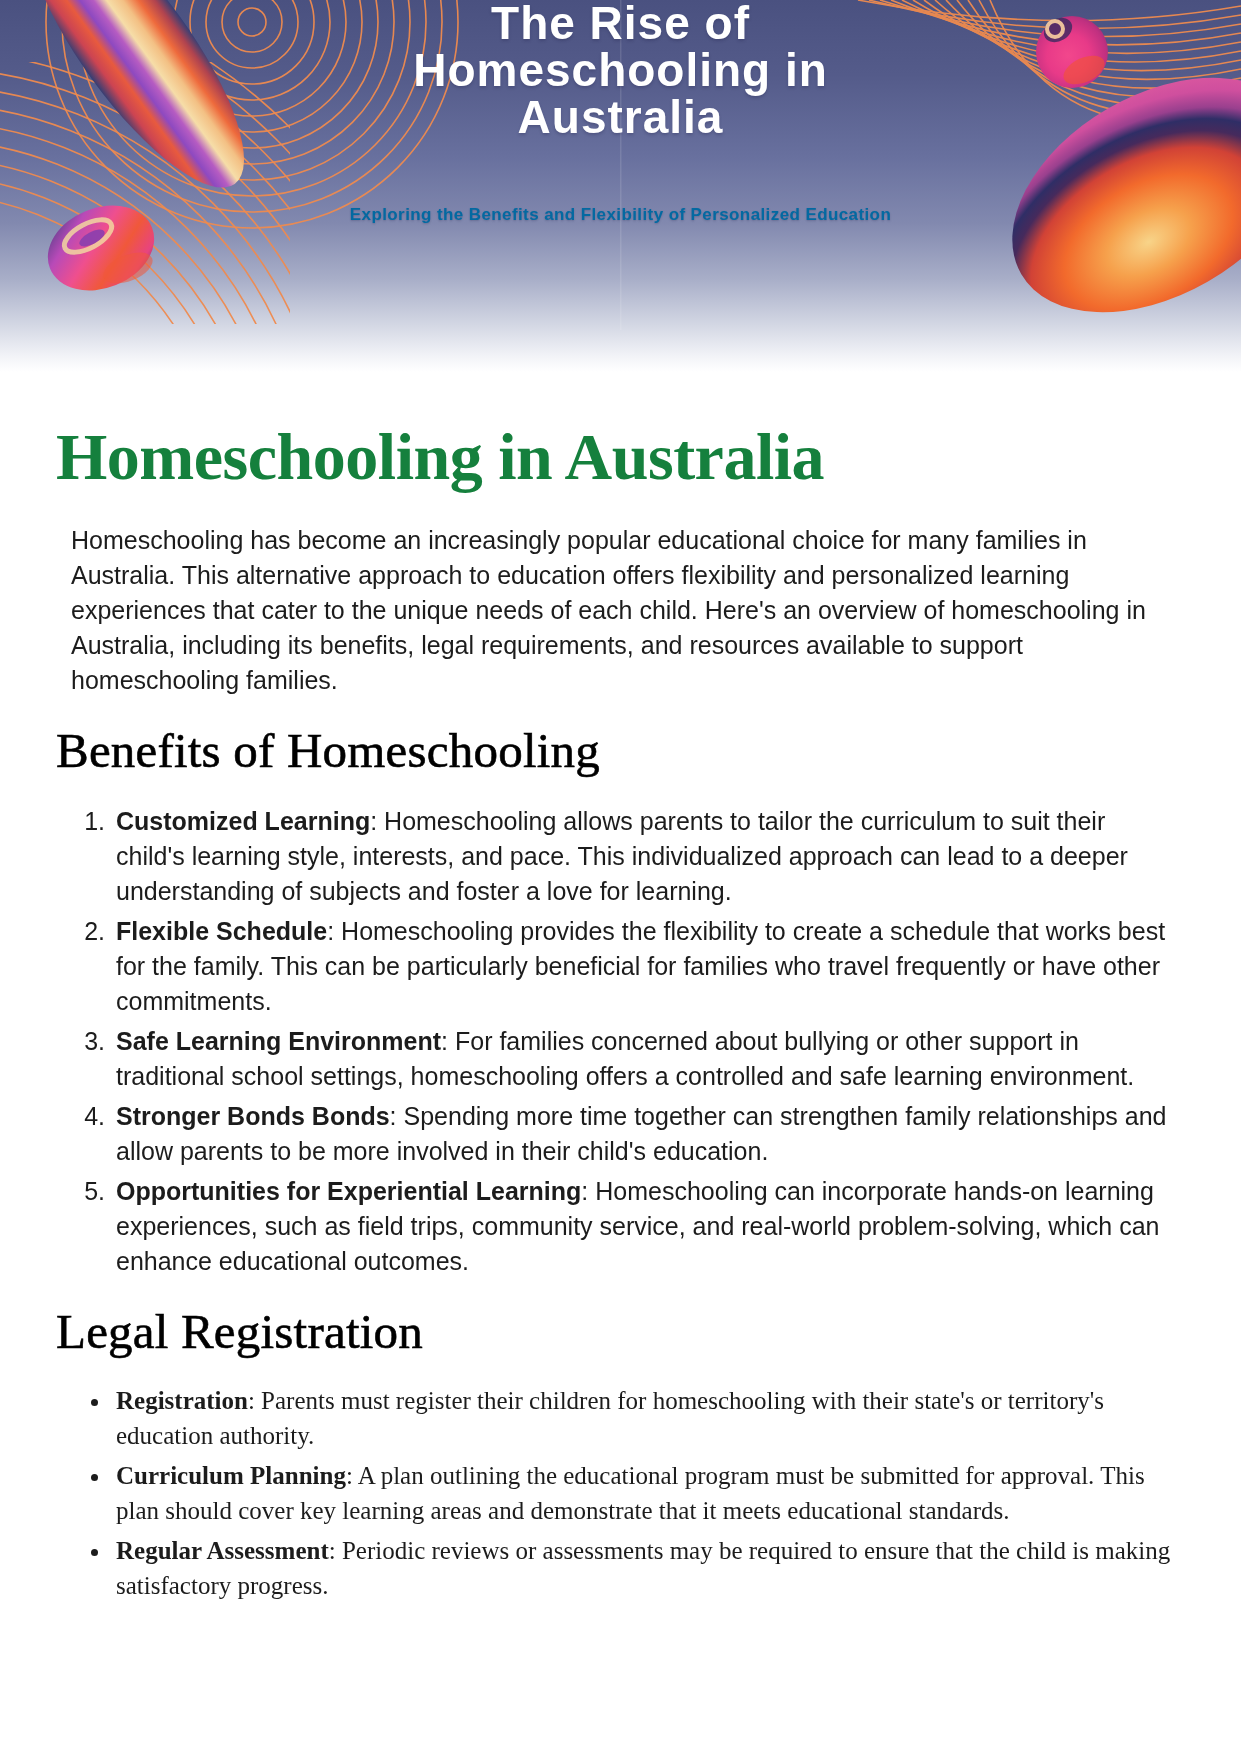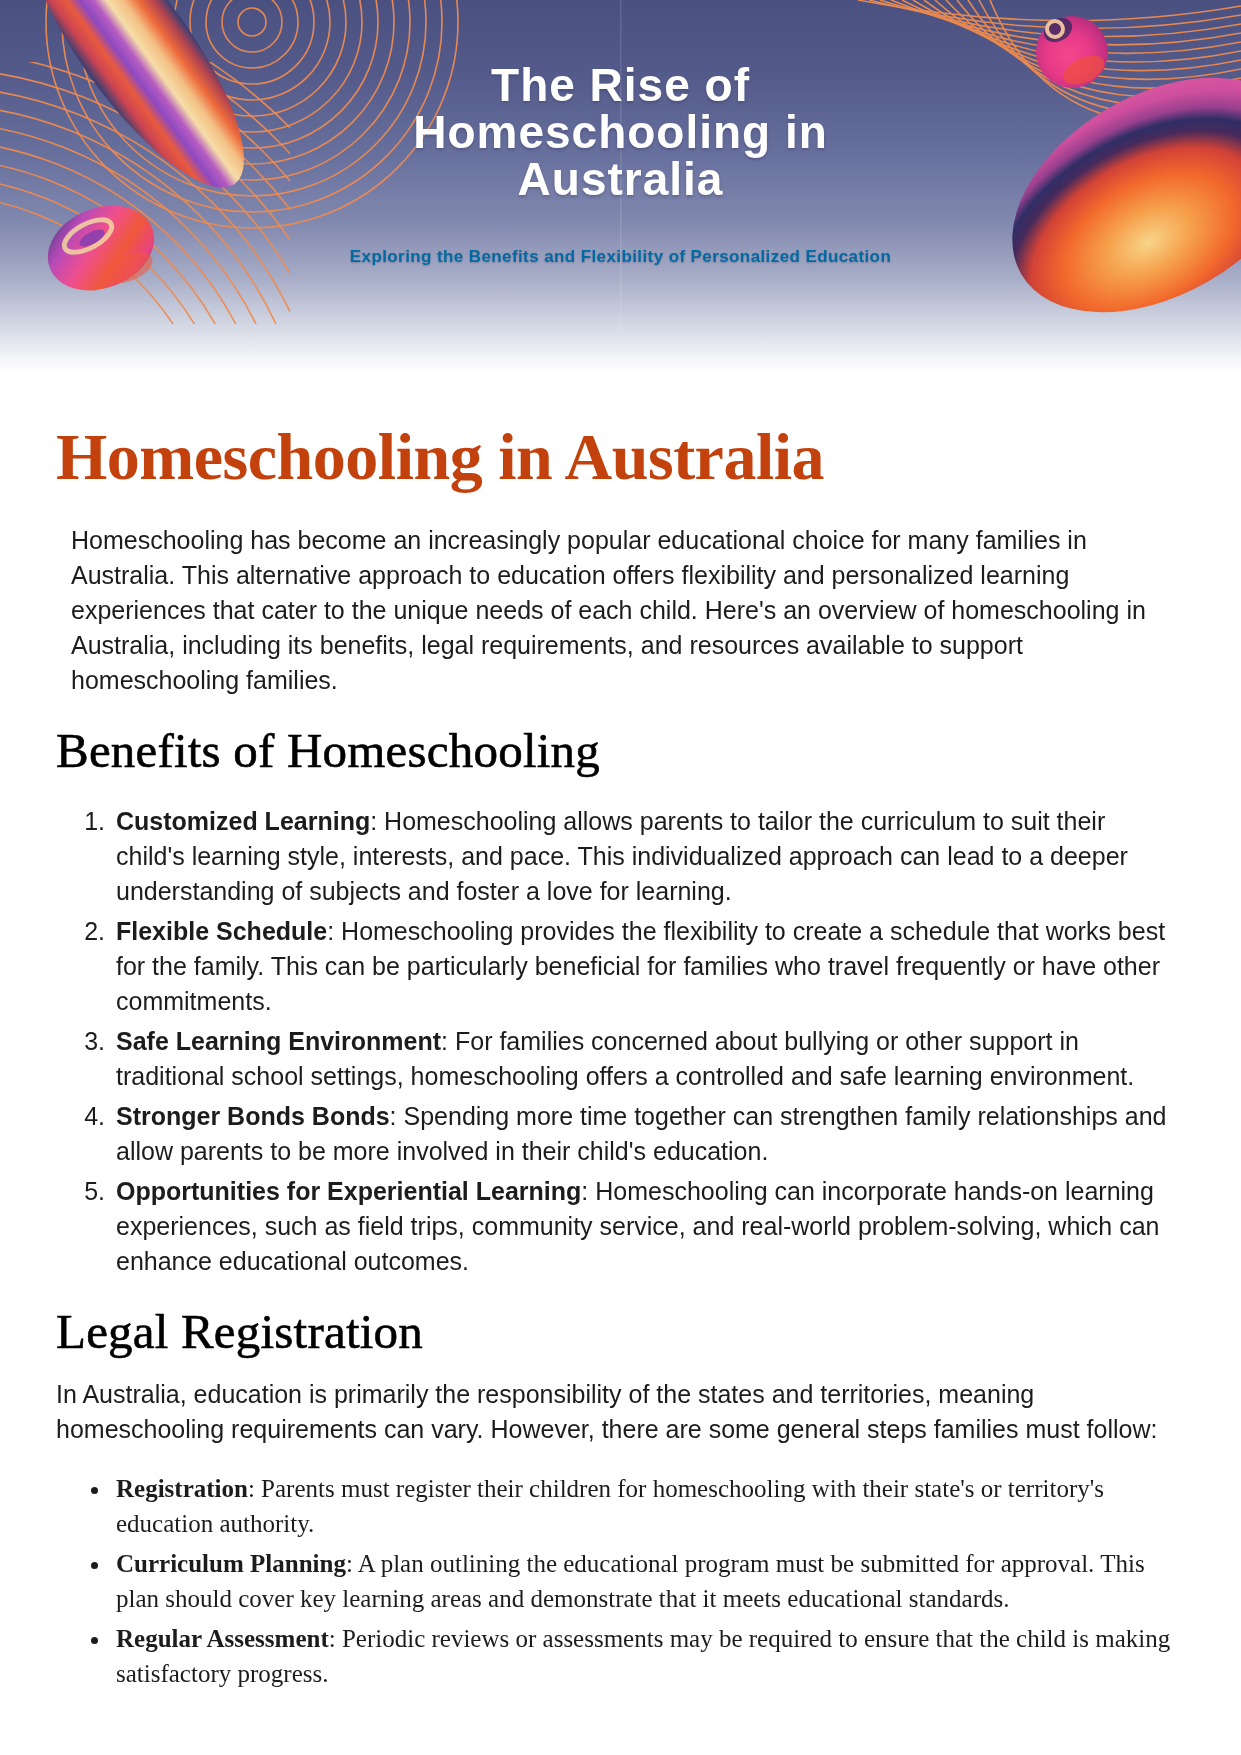--- a/index.html
+++ b/index.html
@@ -10,38 +10,38 @@
     overflow: hidden;
     position: relative;
   }
 
   
   .banner { position: relative; width: 1241px; height: 372px; overflow: hidden; }
   .banner svg { position: absolute; left: 0; top: 0; display: block; }
   .banner-text {
     position: absolute; left: 0; top: 0; right: 0; bottom: 0;
     display: flex; flex-direction: column; align-items: center;
-    padding-top: 62px; text-align: center;
+    text-align: center; gap: 20px;
   }
   .banner-title {
     color: #ffffff; font-weight: bold; font-size: 46px; line-height: 47px;
     letter-spacing: 1px; text-shadow: 0 2px 3px rgba(30,32,70,0.25);
   }
   .banner-subtitle {
     margin-top: 44px; color: #0369a1; font-weight: bold;
     font-size: 17px; letter-spacing: 0.4px;
     text-shadow: 0 1px 2px rgba(30,32,70,0.25);
   }
 
   
   .content { width: 1120px; margin: 0 0 0 56px; }
   h1.article-title {
     font-family: "Liberation Serif", serif; font-weight: bold;
     font-size: 66px; line-height: 66px; letter-spacing: -0.5px;
-    color: #c2410c; margin: 52px 0 0 0;
+    color: #15803d; margin: 52px 0 0 0;
   }
   p.intro, p.section-intro, li {
     font-size: 25px; line-height: 35px; color: #1c1c1c;
   }
   p.intro { margin: 33px 0 0 15px; }
   p.section-intro { margin: 18px 0 0 0; }
   h2.section-heading {
     font-family: "Liberation Serif", serif; font-weight: 400;
     -webkit-text-stroke: 0.6px #000;
     font-size: 49px; line-height: 54px; color: #000000;
@@ -212,21 +212,20 @@
     <li>
       <span class="item-label">Stronger Bonds Bonds</span><span>: Spending more time together can strengthen family relationships and allow parents to be more involved in their child's education.</span>
     </li>
     <li>
       <span class="item-label">Opportunities for Experiential Learning</span><span>: Homeschooling can incorporate hands-on learning experiences, such as field trips, community service, and real-world problem-solving, which can enhance educational outcomes.</span>
     </li>
   </ol>
 
   <h2 class="section-heading">Legal Registration</h2>
 
-  <p class="section-intro">In Australia, education is primarily the responsibility of the states and territories, meaning homeschooling requirements can vary. However, there are some general steps families must follow:</p>
 
   <ul class="item-list">
     <li>
       <span class="item-label">Registration</span><span>: Parents must register their children for homeschooling with their state's or territory's education authority.</span>
     </li>
     <li>
       <span class="item-label">Curriculum Planning</span><span>: A plan outlining the educational program must be submitted for approval. This plan should cover key learning areas and demonstrate that it meets educational standards.</span>
     </li>
     <li>
       <span class="item-label">Regular Assessment</span><span>: Periodic reviews or assessments may be required to ensure that the child is making satisfactory progress.</span>

